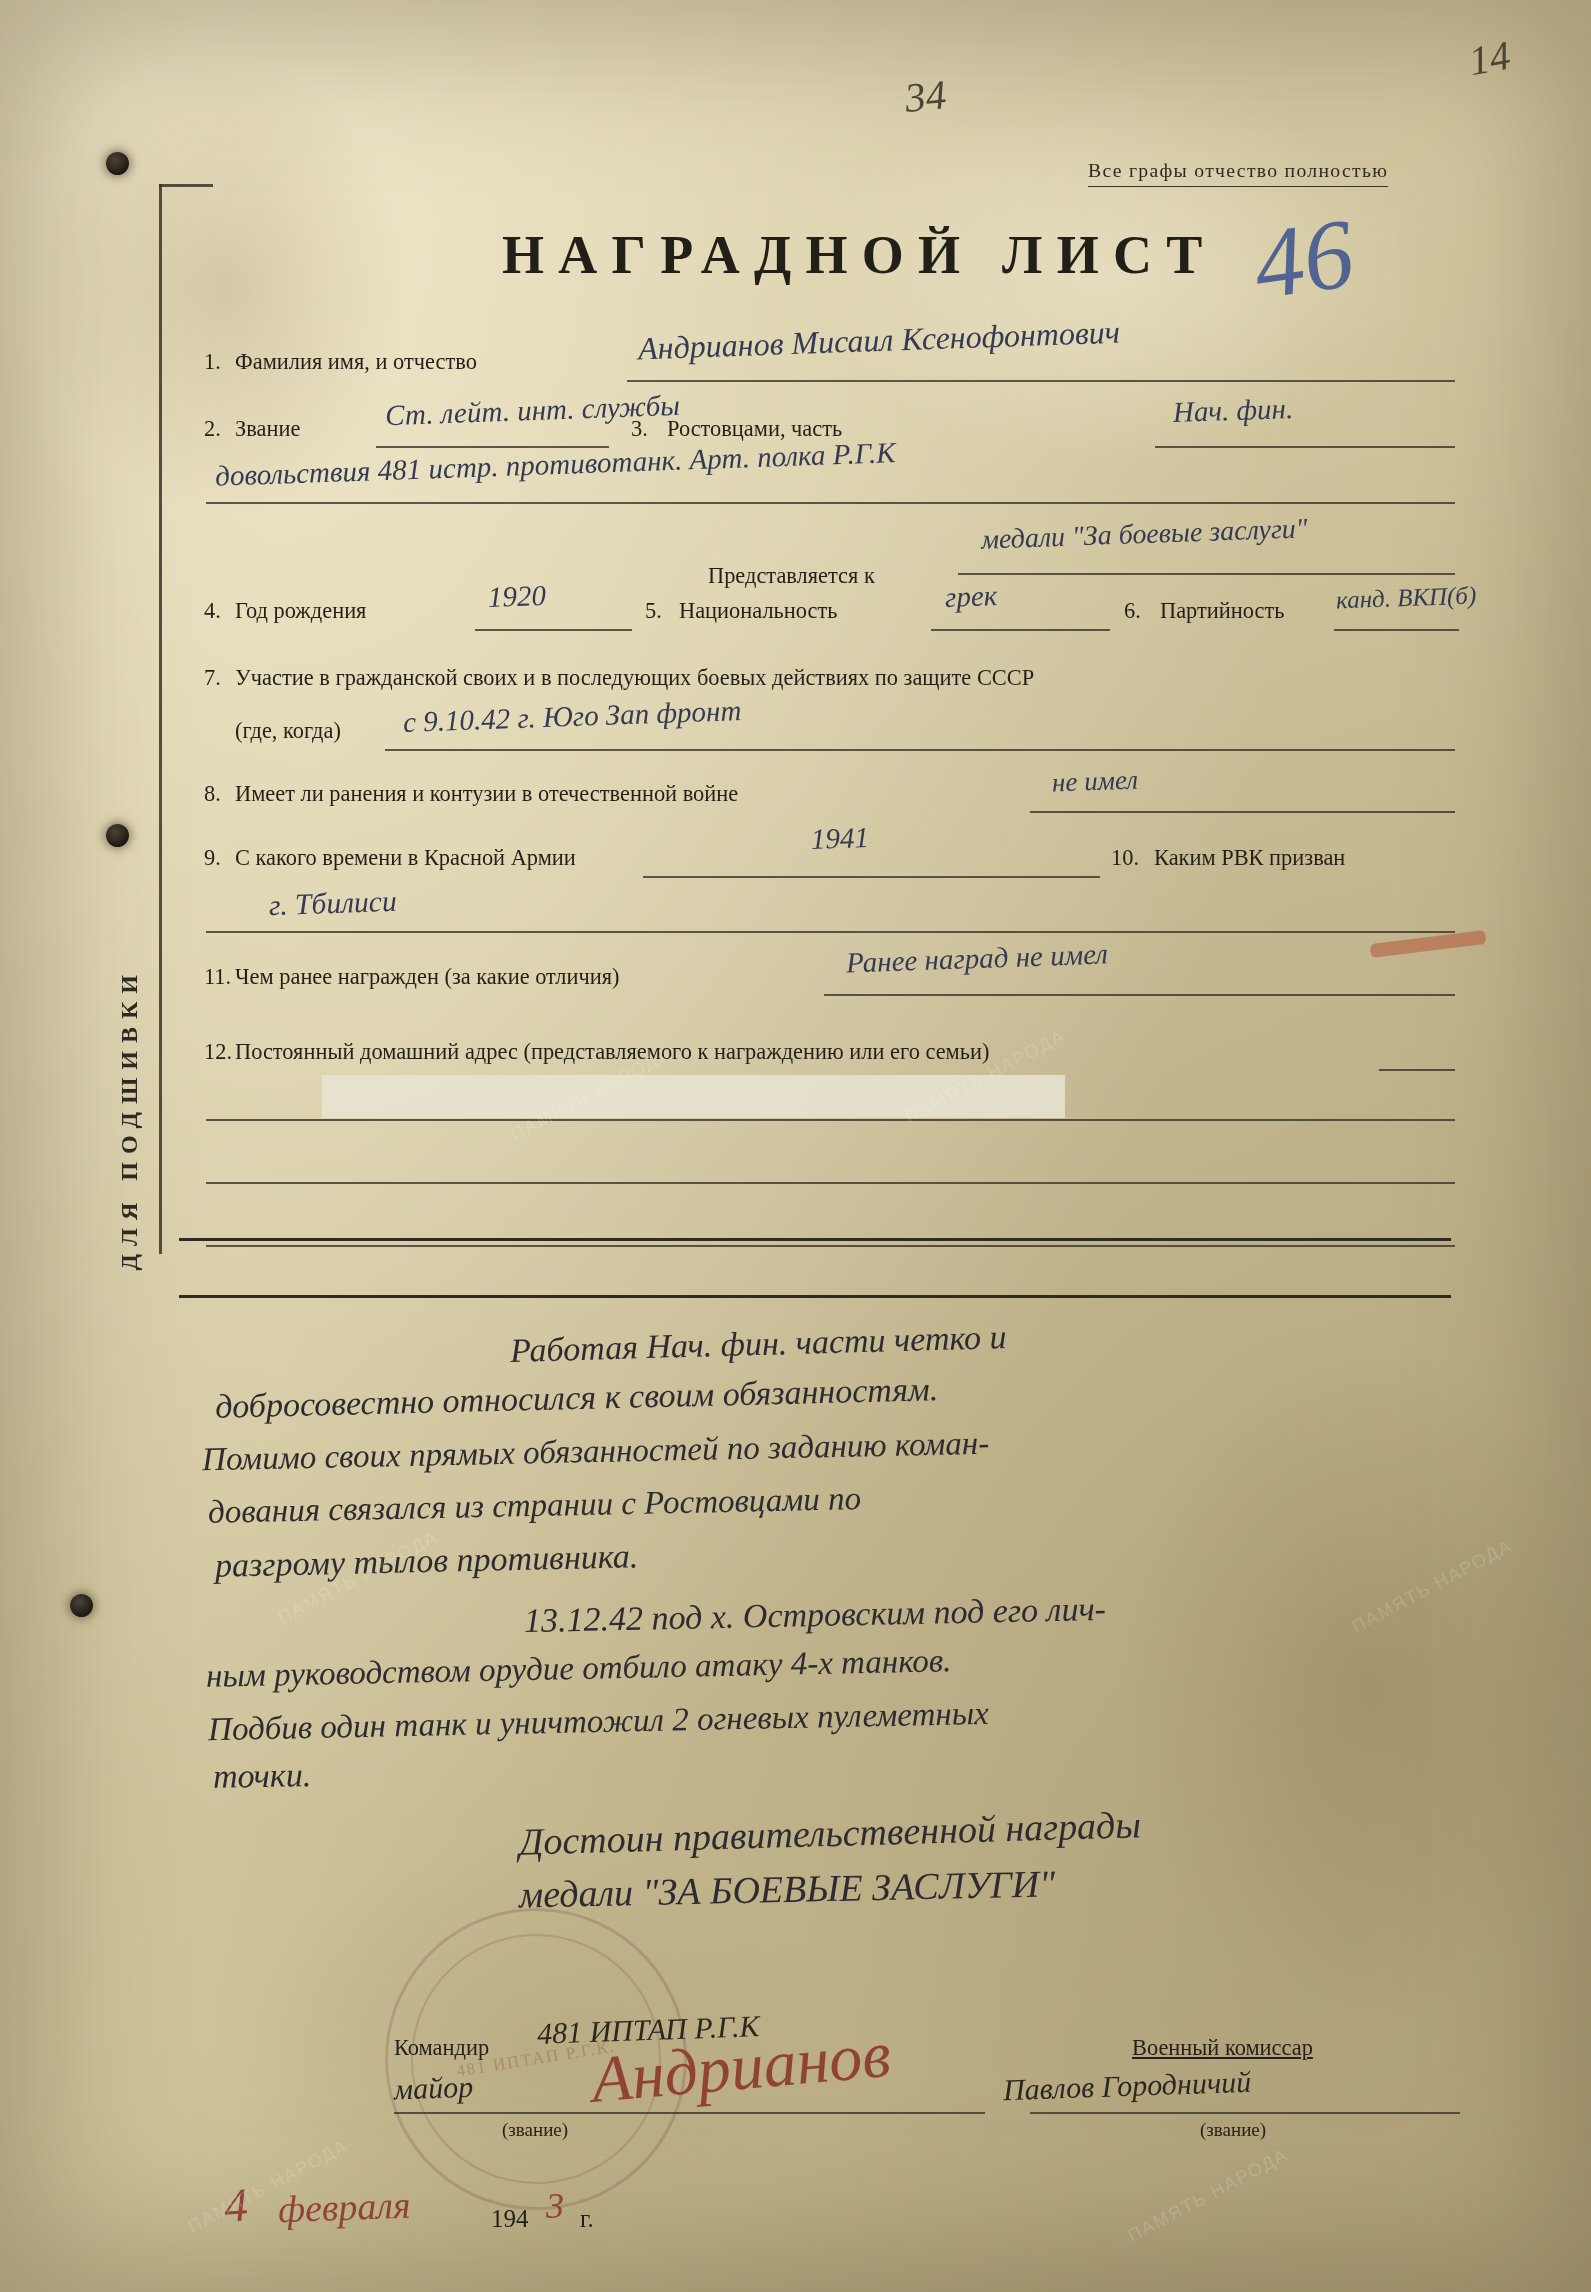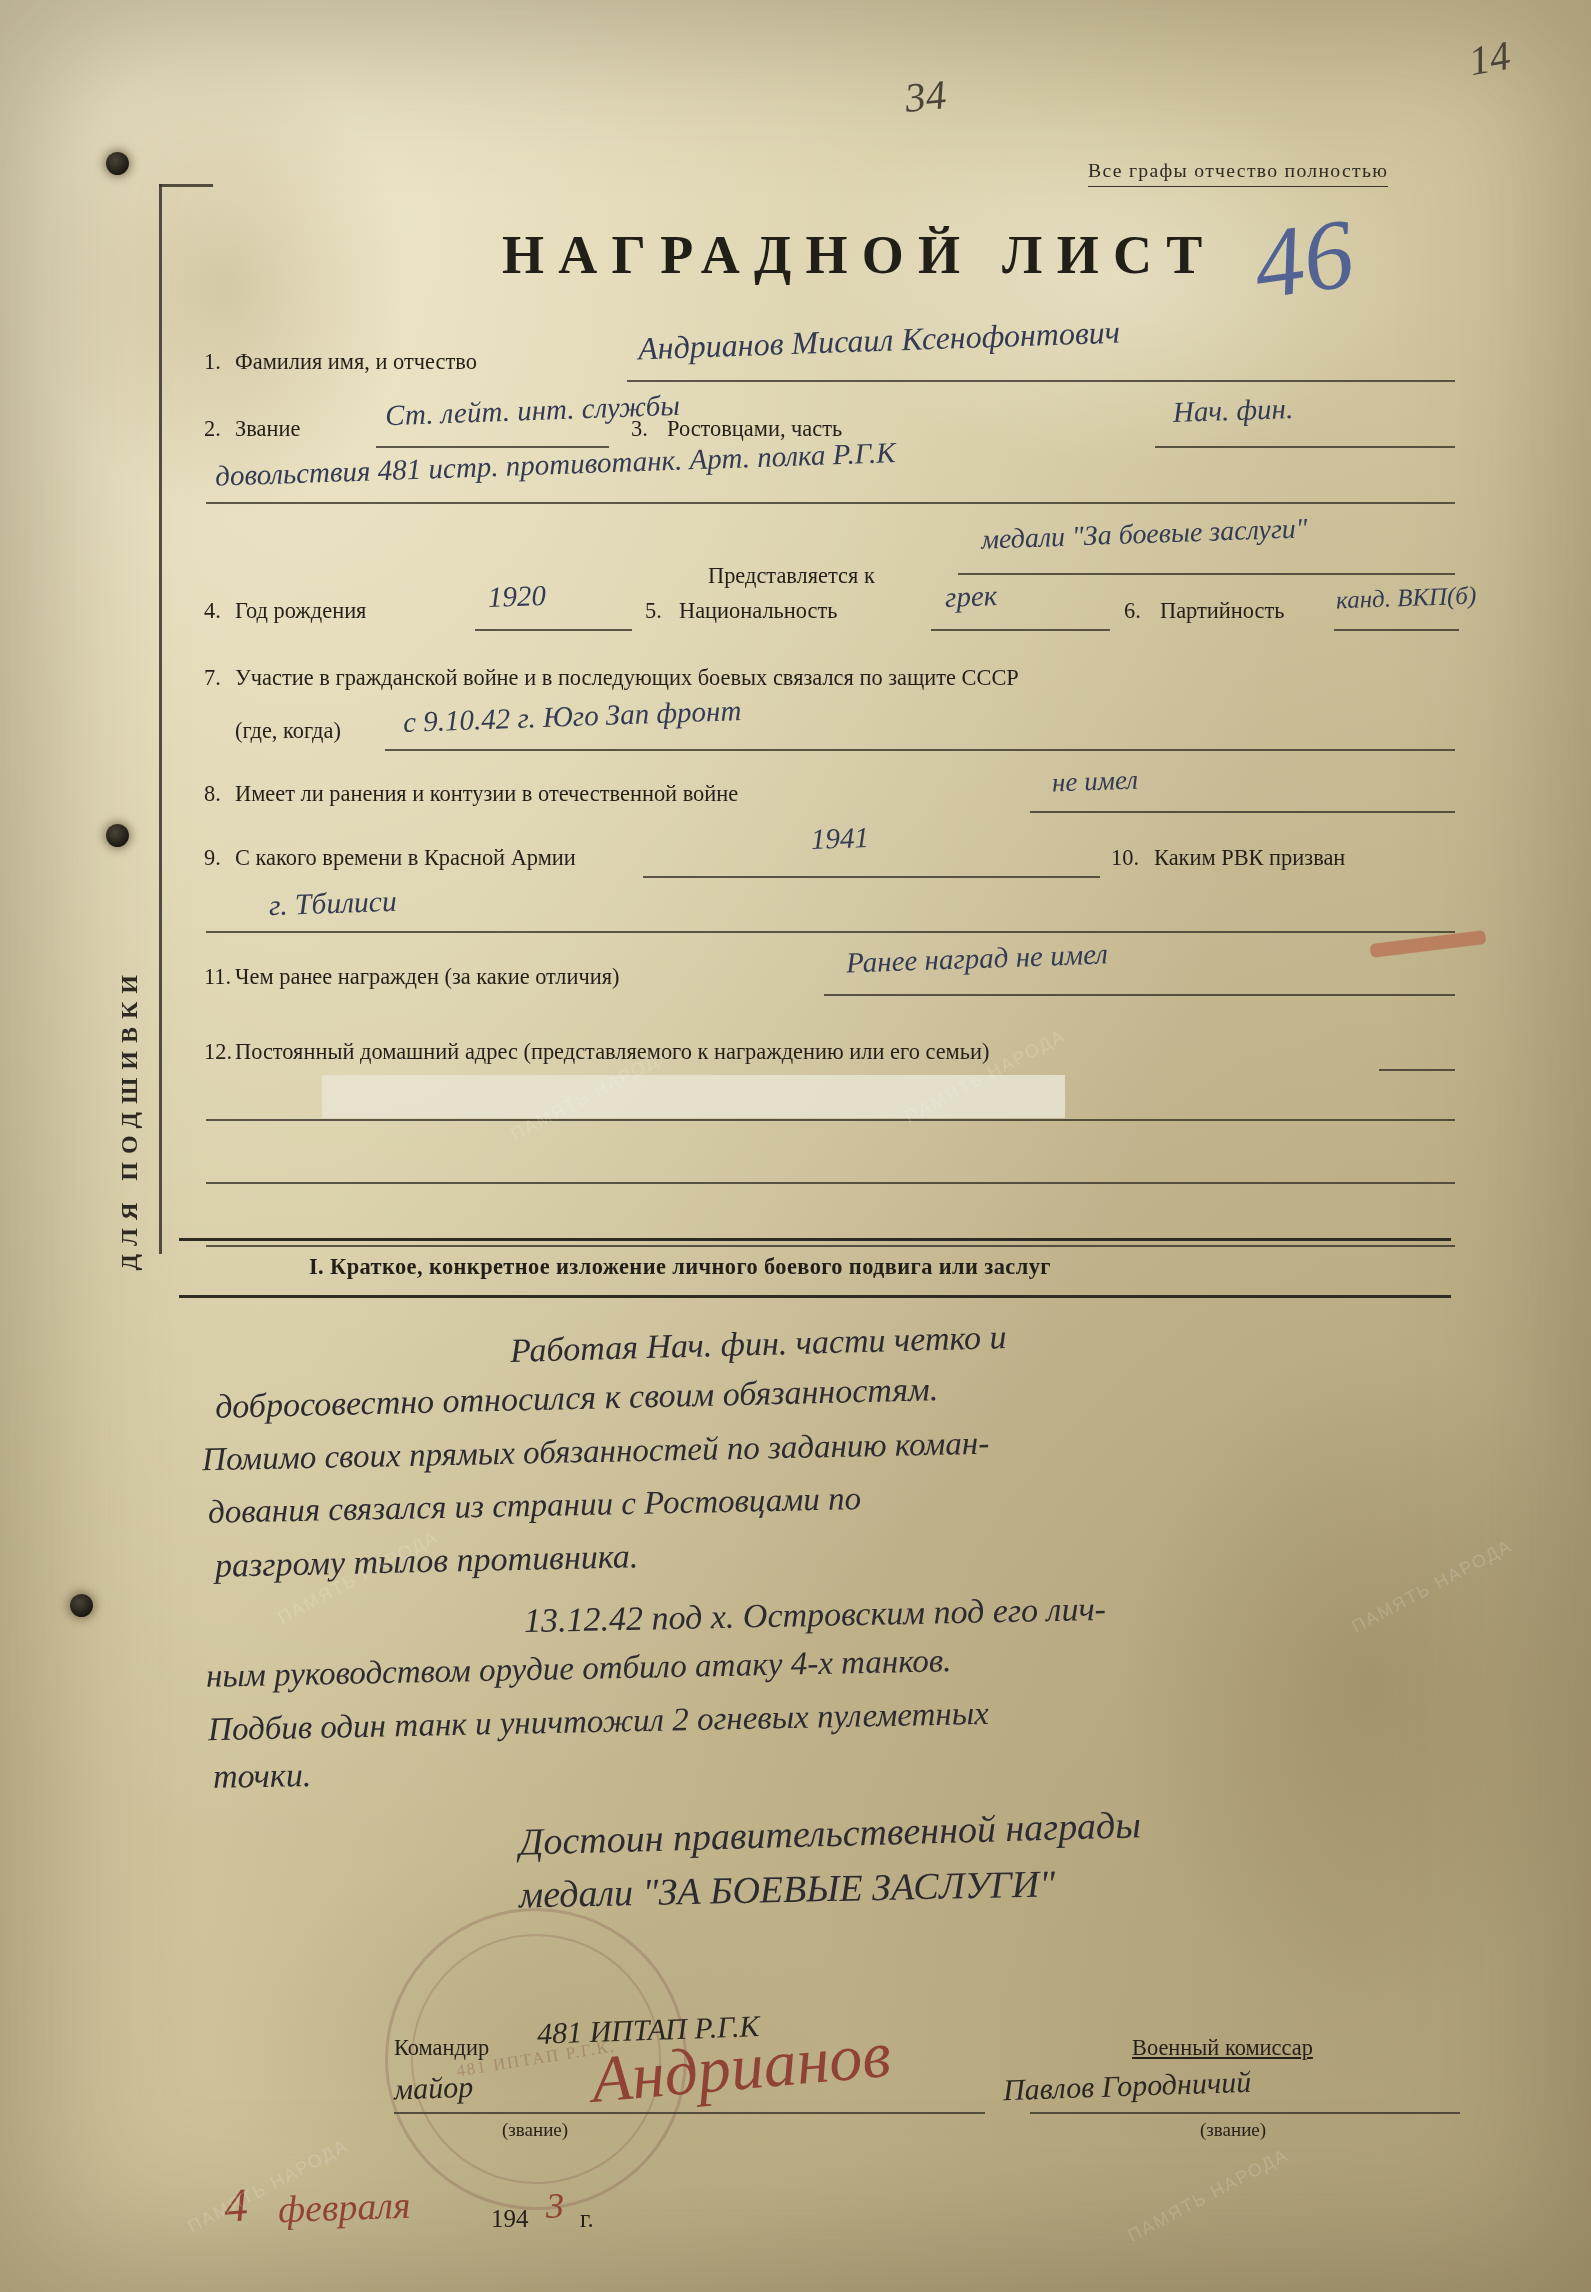--- a/index.html
+++ b/index.html
@@ -153,21 +153,21 @@
   <div class="row lbl" style="left:679px;top:598px;">Национальность</div>
   <div class="ln" style="left:931px;top:629px;width:179px;"></div>
   <div class="hand blue" style="left:945px;top:580px;font-size:29px;">грек</div>
 
   <div class="row lbl" style="left:1124px;top:598px;">6.</div>
   <div class="row lbl" style="left:1160px;top:598px;">Партийность</div>
   <div class="ln" style="left:1334px;top:629px;width:125px;"></div>
   <div class="hand blue" style="left:1336px;top:584px;font-size:25px;">канд. ВКП(б)</div>
 
   <div class="row lbl" style="left:204px;top:665px;">7.</div>
-  <div class="row lbl" style="left:235px;top:665px;">Участие в гражданской войне и в последующих боевых связался по защите СССР</div>
+  <div class="row lbl" style="left:235px;top:665px;">Участие в гражданской своих и в последующих боевых действиях по защите СССР</div>
   <div class="row lbl" style="left:235px;top:718px;">(где, когда)</div>
   <div class="ln" style="left:385px;top:749px;width:1070px;"></div>
   <div class="hand blue" style="left:403px;top:700px;font-size:29px;">с 9.10.42 г. Юго Зап фронт</div>
 
   <div class="row lbl" style="left:204px;top:781px;">8.</div>
   <div class="row lbl" style="left:235px;top:781px;">Имеет ли ранения и контузии в отечественной войне</div>
   <div class="ln" style="left:1030px;top:811px;width:425px;"></div>
   <div class="hand blue" style="left:1052px;top:766px;font-size:27px;">не имел</div>
 
   <div class="row lbl" style="left:204px;top:845px;">9.</div>
@@ -188,21 +188,20 @@
 
   <div class="row lbl" style="left:204px;top:1039px;">12.</div>
   <div class="row lbl" style="left:235px;top:1039px;">Постоянный домашний адрес (представляемого к награждению или его семьи)</div>
   <div class="ln" style="left:1379px;top:1069px;width:76px;"></div>
   <div class="ln" style="left:206px;top:1119px;width:1249px;"></div>
   <div class="ln" style="left:206px;top:1182px;width:1249px;"></div>
   <div class="ln" style="left:206px;top:1245px;width:1249px;"></div>
   <div class="redact" style="left:322px;top:1075px;width:743px;height:43px;"></div>
 
   <div class="sec-rule" style="top:1238px;"></div>
-  <div class="sec-title" style="left:309px;top:1254px;">I. Краткое, конкретное изложение личного боевого подвига или заслуг</div>
   <div class="sec-rule" style="top:1295px;"></div>
 
   <div class="body-hand" style="left:510px;top:1325px;font-size:34px;transform:rotate(-1.6deg);">Работая Нач. фин. части четко и</div>
   <div class="body-hand" style="left:215px;top:1379px;font-size:34px;transform:rotate(-1.4deg);">добросовестно относился к своим обязанностям.</div>
   <div class="body-hand" style="left:202px;top:1433px;font-size:33px;transform:rotate(-1.2deg);">Помимо своих прямых обязанностей по заданию коман-</div>
   <div class="body-hand" style="left:208px;top:1487px;font-size:33px;transform:rotate(-1.2deg);">дования связался из странии с Ростовцами по</div>
   <div class="body-hand" style="left:215px;top:1542px;font-size:34px;transform:rotate(-1.3deg);">разгрому тылов противника.</div>
   <div class="body-hand" style="left:524px;top:1596px;font-size:34px;transform:rotate(-1.2deg);">13.12.42 под х. Островским под его лич-</div>
   <div class="body-hand" style="left:206px;top:1650px;font-size:33px;transform:rotate(-1.2deg);">ным руководством орудие отбило атаку 4-х танков.</div>
   <div class="body-hand" style="left:208px;top:1703px;font-size:33px;transform:rotate(-1.2deg);">Подбив один танк и уничтожил 2 огневых пулеметных</div>

